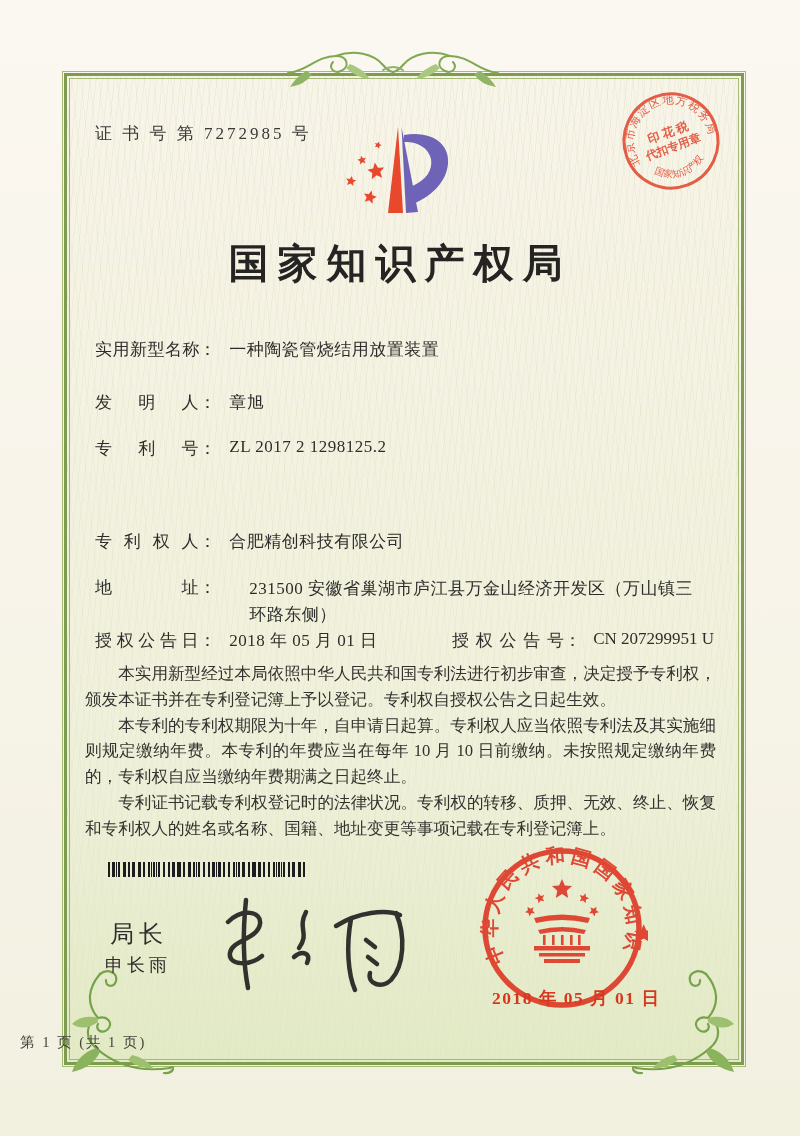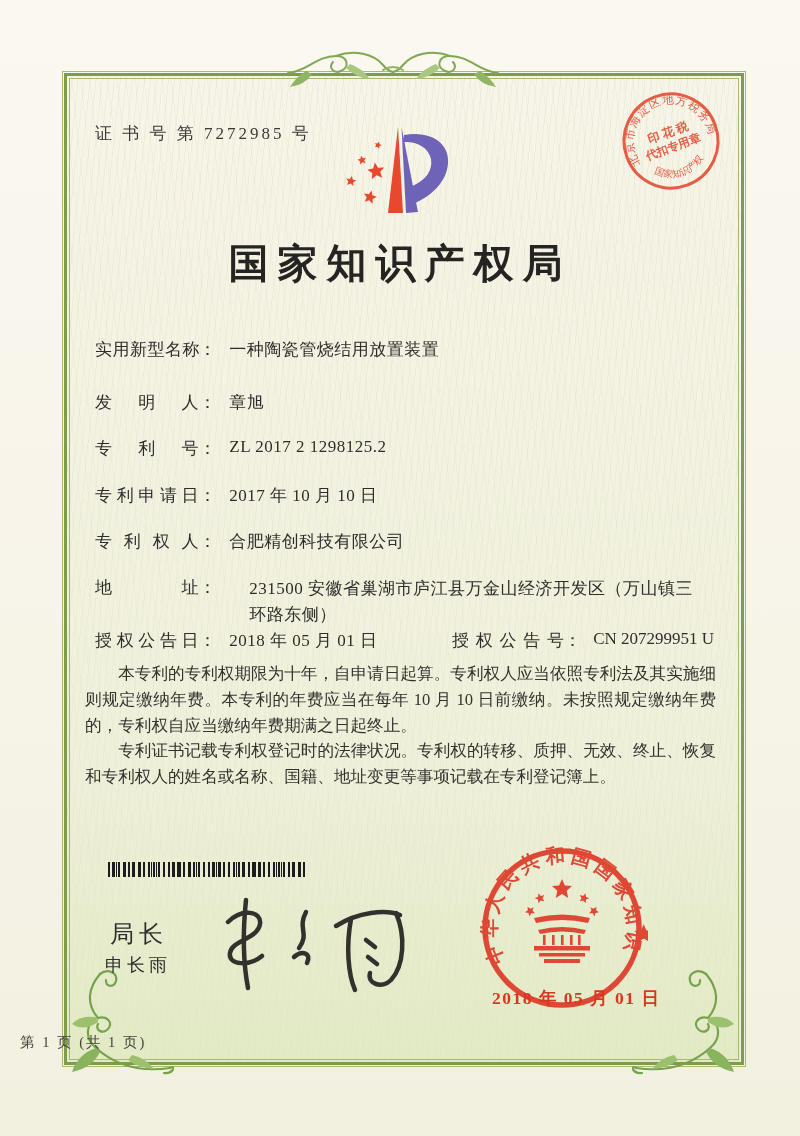--- a/index.html
+++ b/index.html
@@ -149,42 +149,39 @@
       <span class="fvalue">章旭</span>
     </div>
     <div class="frow" style="top:338px">
       <span class="flabel">实用新型名称</span><span class="fcolon">：</span>
       <span class="fvalue">一种陶瓷管烧结用放置装置</span>
     </div>
     <div class="frow" style="top:437px">
       <span class="flabel">专利号</span><span class="fcolon">：</span>
       <span class="fvalue">ZL 2017 2 1298125.2</span>
     </div>
-    <div class="frow" style="top:484px">
-      <span class="flabel">专利申请日</span><span class="fcolon">：</span>
-      <span class="fvalue">2017 年 10 月 10 日</span>
-    </div>
     <div class="frow" style="top:530px">
       <span class="flabel">专利权人</span><span class="fcolon">：</span>
       <span class="fvalue">合肥精创科技有限公司</span>
     </div>
     <div class="frow" style="top:576px">
       <span class="flabel">地址</span><span class="fcolon">：</span>
       <span class="fvalue wrap">231500 安徽省巢湖市庐江县万金山经济开发区（万山镇三环路东侧）</span>
     </div>
     <div class="frow" style="top:629px">
       <span class="flabel">授权公告日</span><span class="fcolon">：</span>
       <span class="fvalue">2018 年 05 月 01 日</span>
     </div>
     <div class="grant-no" style="top:629px">
       <span class="glabel">授权公告号</span><span class="fcolon">：</span>
       <span class="fvalue">CN 207299951 U</span>
     </div>
 
     <div class="paras">
+      <p>本实用新型经过本局依照中华人民共和国专利法进行初步审查，决定授予专利权，颁发本证书并在专利登记簿上予以登记。专利权自授权公告之日起生效。</p>
       <p>本专利的专利权期限为十年，自申请日起算。专利权人应当依照专利法及其实施细则规定缴纳年费。本专利的年费应当在每年 10 月 10 日前缴纳。未按照规定缴纳年费的，专利权自应当缴纳年费期满之日起终止。</p>
       <p>专利证书记载专利权登记时的法律状况。专利权的转移、质押、无效、终止、恢复和专利权人的姓名或名称、国籍、地址变更等事项记载在专利登记簿上。</p>
     </div>
 
     <div class="barcode"></div>
 
     <div class="signer-title">局长</div>
     <div class="signer-name">申长雨</div>
 
     <svg class="signature" viewBox="0 0 212 116">

